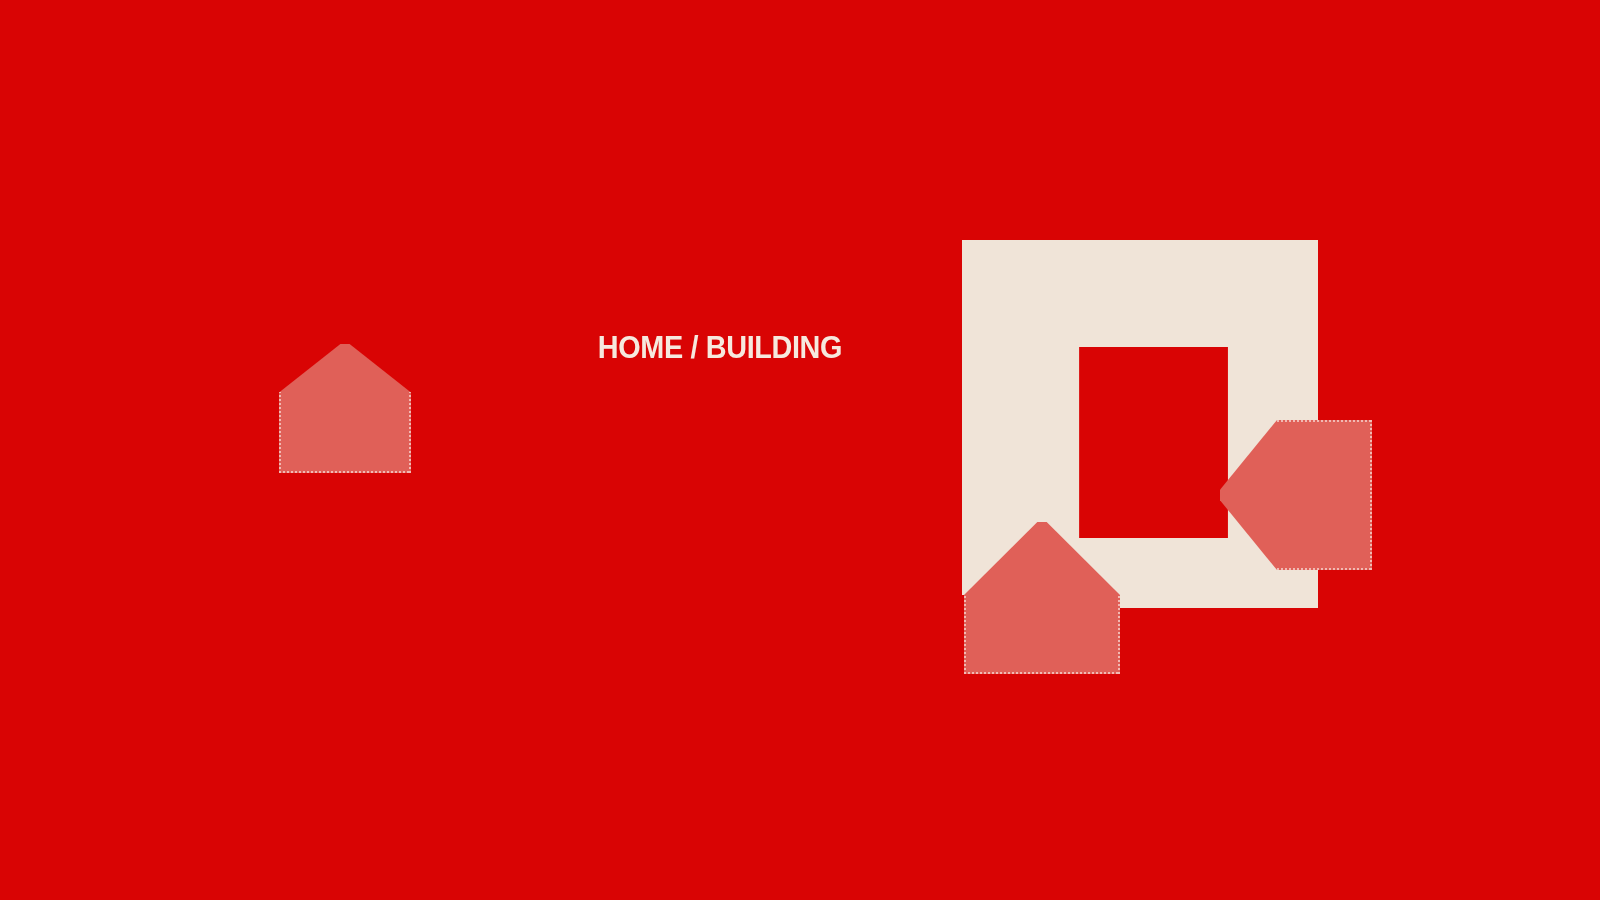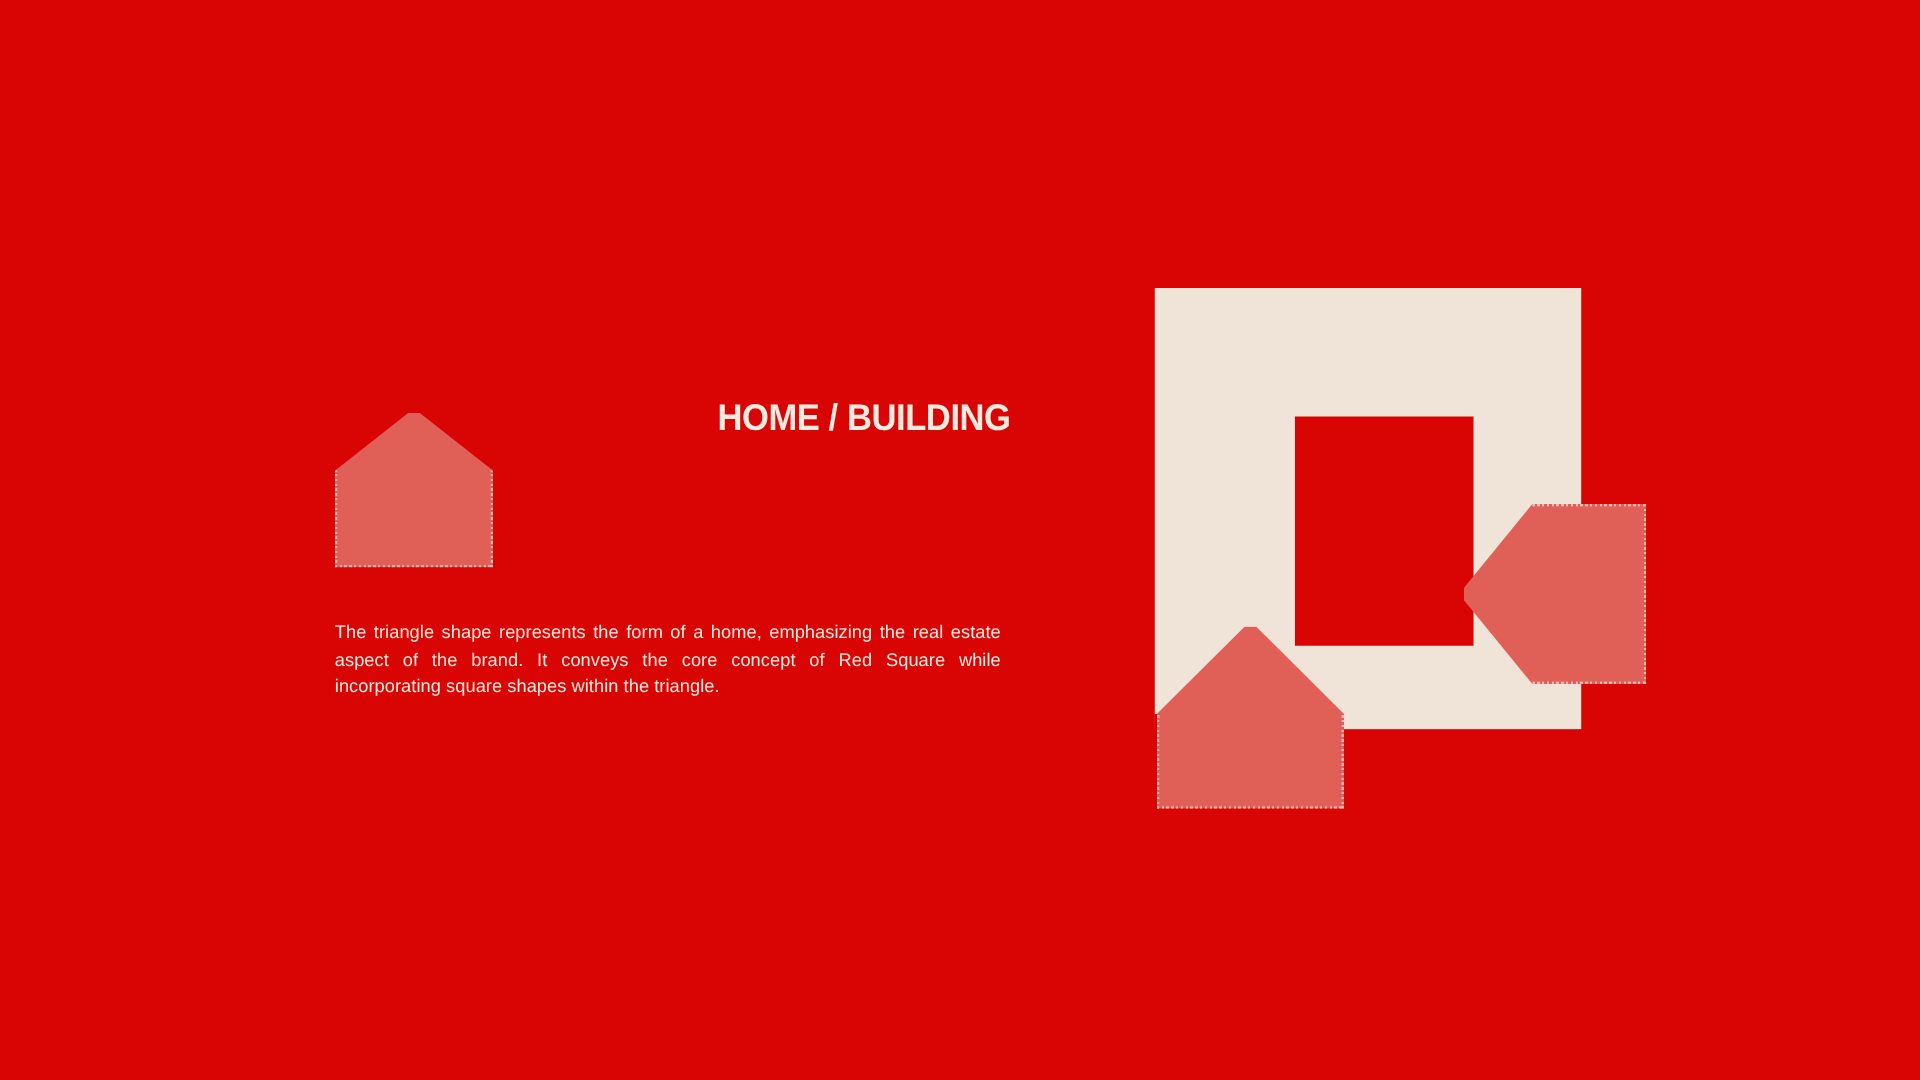--- a/index.html
+++ b/index.html
@@ -153,21 +153,20 @@
       <div class="marquee">
         <div class="marquee-line" style="left:0;right:0;bottom:0;height:2px;"></div>
         <div class="marquee-line v" style="left:0;top:48px;bottom:0;width:2px;"></div>
         <div class="marquee-line v" style="right:0;top:48px;bottom:0;width:2px;"></div>
       </div>
     </div>
   </div>
 
   <div class="title" style="color: rgb(246, 233, 222);">HOME / BUILDING</div>
 
-  <p class="body-copy" style="color: rgb(246, 233, 222);">The triangle shape represents the form of a home, emphasizing the real estate aspect of the brand. It conveys the core concept of Red Square while incorporating square shapes within the triangle.</p>
 
   <div class="logo-stage">
 
     <div class="layer cream-bracket" style="background: rgb(240, 228, 216);"></div>
 
     <div class="layer cream-notch" style="background: rgb(217, 4, 4);"></div>
 
     <div class="layer house-right" style="background: rgb(224, 96, 88);">
       <div class="marquee">
         <div class="marquee-line" style="left:57px;right:0;top:0;height:2px;"></div>

